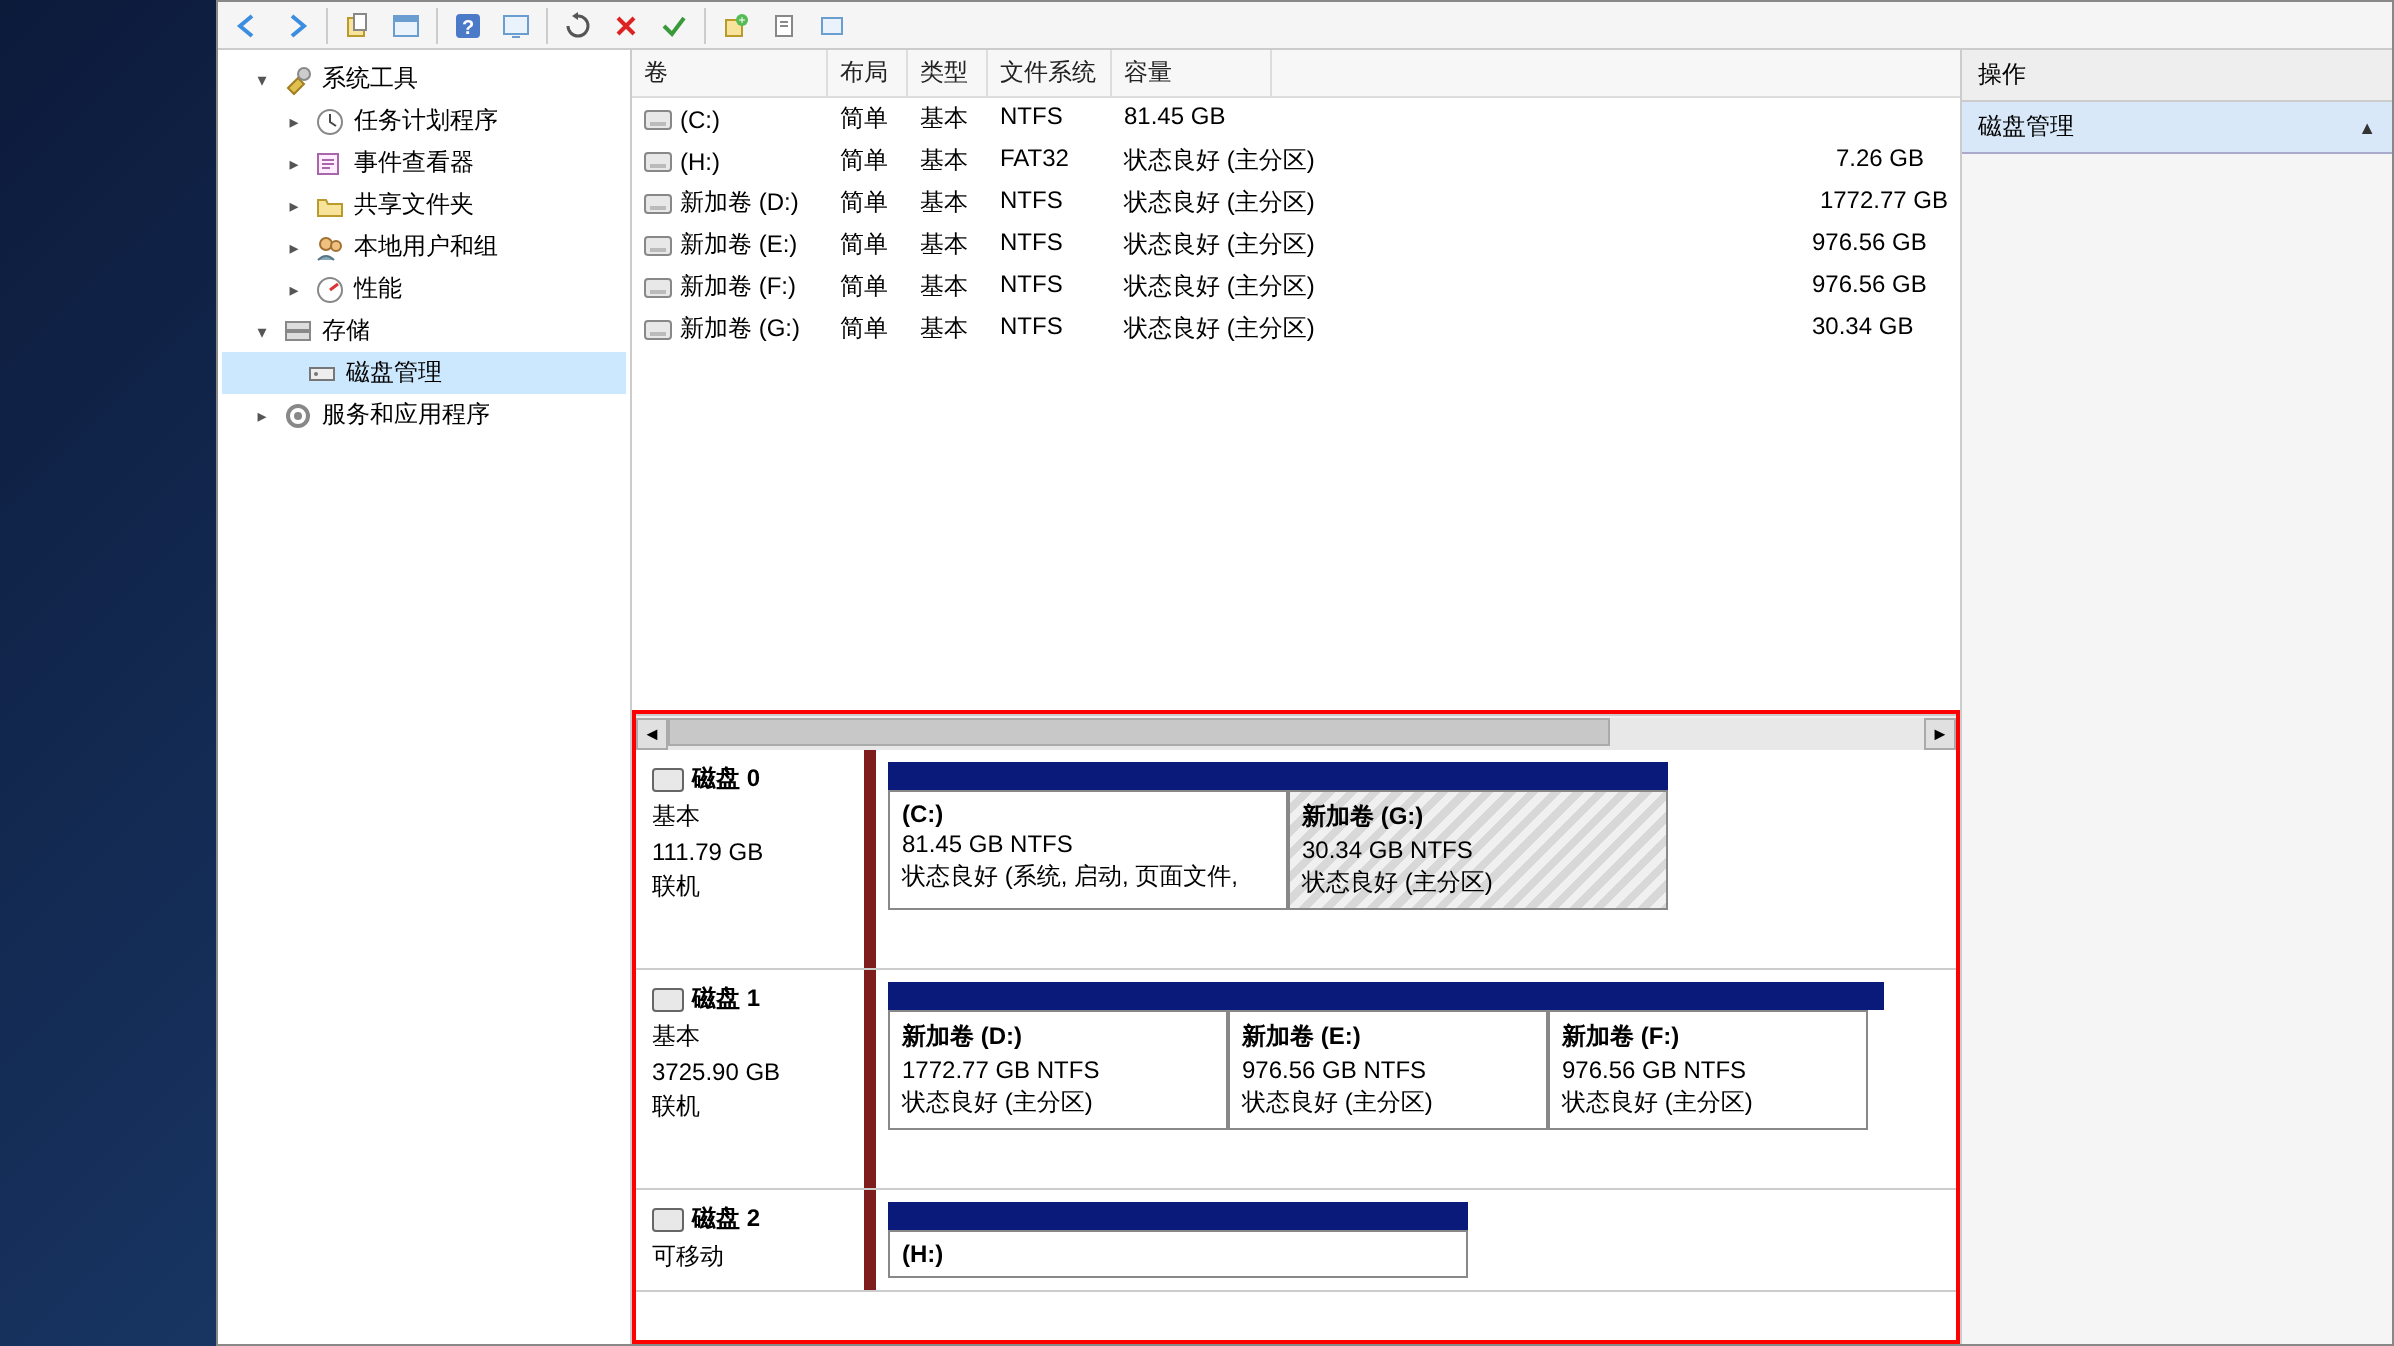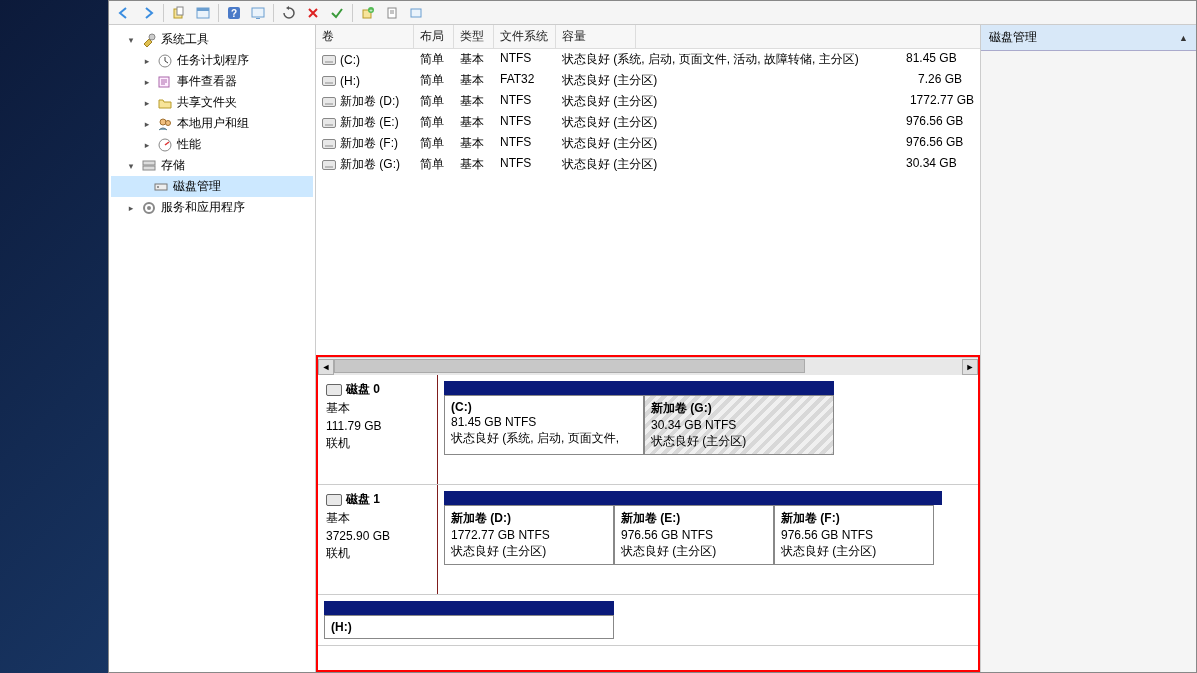--- a/index.html
+++ b/index.html
@@ -119,21 +119,21 @@
 }
 .disk-block {
   display:flex;
   border-bottom:1px solid #ccc;
   min-height:110px;
 }
 .disk-info {
   width:120px;
   padding:6px 8px;
   display:flex;flex-direction:column;gap:2px;
-  border-right:1px solid #7f1d1d;
+  border-right:6px solid #7f1d1d;
 }
 .disk-info .title { display:flex;align-items:center;gap:4px;font-weight:normal;}
 .disk-icon{width:16px;height:12px;background:#e8e8e8;border:1px solid #666;border-radius:2px;}
 .disk-parts {
   flex:1;padding:6px 6px;display:flex;flex-direction:column;gap:0;
 }
 .part-bar {
   height:14px;background:#0a1a7a;display:flex;
 }
 .part-row { display:flex; }
@@ -357,21 +357,20 @@
         </div>
         <div class="vol-rows" id="vol-rows">
             <div class="vol-row">
               <div class="vc icon" style="width:98px">
                 <span class="drive-icon"></span>
                 <span>(C:)</span>
               </div>
               <div class="vc" style="width:40px">简单</div>
               <div class="vc" style="width:40px">基本</div>
               <div class="vc" style="width:62px">NTFS</div>
-              <div class="vc" style="flex:1">状态良好 (系统, 启动, 页面文件, 活动, 故障转储, 主分区)</div>
               <div class="vc" style="width:80px;text-align:left">81.45 GB</div>
             </div>
             <div class="vol-row">
               <div class="vc icon" style="width:98px">
                 <span class="drive-icon"></span>
                 <span>(H:)</span>
               </div>
               <div class="vc" style="width:40px">简单</div>
               <div class="vc" style="width:40px">基本</div>
               <div class="vc" style="width:62px">FAT32</div>
@@ -487,32 +486,40 @@
                 <div class="part" style="width: 160px;">
                   <div class="pname">新加卷   (F:)</div>
                   <div>976.56 GB NTFS</div>
                   <div>状态良好 (主分区)</div>
                 </div>
               </div>
           </div>
         </div>
 
         <div class="disk-block" style="min-height:50px">
+          <div class="disk-info">
+            <div class="title">
+                <span class="disk-icon"></span>
+                <b>磁盘 2</b>
+              </div>
+            <div>可移动</div>
+          </div>
           <div class="disk-parts">
             <div class="part-bar" style="width:290px"></div>
             <div class="part-row" id="disk2-parts">
                 <div class="part" style="width: 290px;">
                   <div class="pname">(H:)</div>
                 </div>
               </div>
           </div>
         </div>
       </div>
     </div>
 
     <div class="actions-panel">
+      <div class="actions-header">操作</div>
       <div class="actions-sub">
         <span>磁盘管理</span>
         <span class="tri">▲</span>
       </div>
     </div>
   </div>
 </div>
 
 </body></html>

